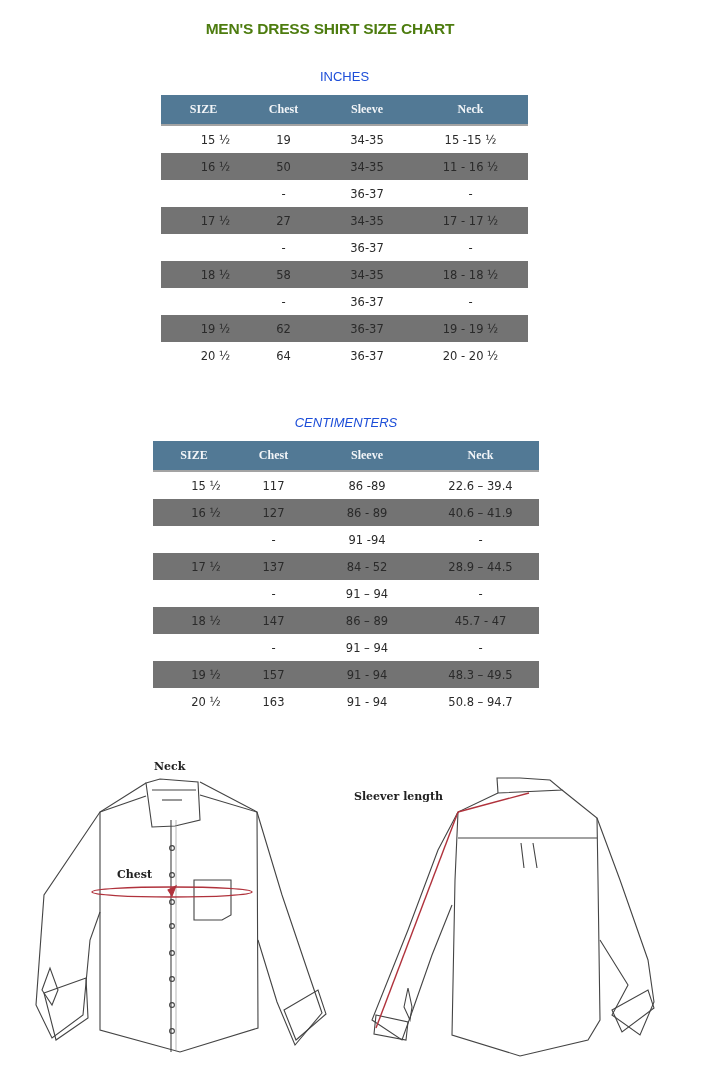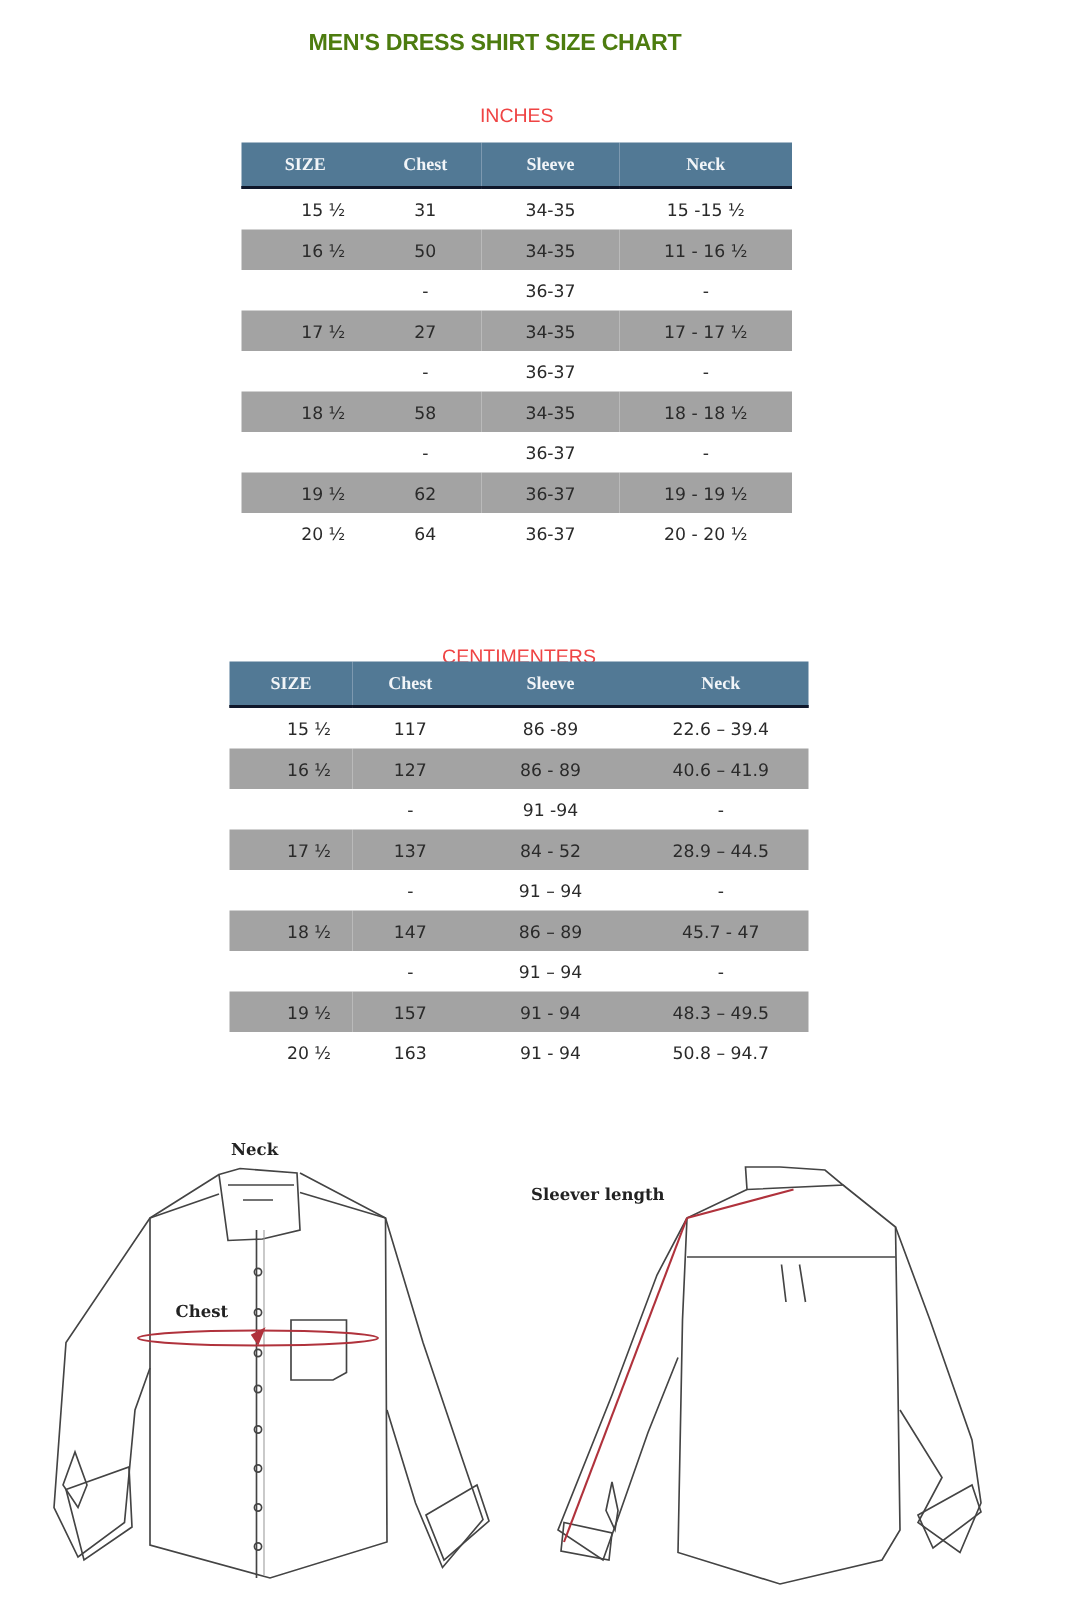--- a/index.html
+++ b/index.html
@@ -1,22 +1,22 @@
 <!DOCTYPE html>
 <html><head>
   <meta charset="utf-8">
   <style>
     html, body { margin: 0; padding: 0; background: #ffffff; }
     body { width: 711px; height: 1071px; position: relative; overflow: hidden; font-family: "DejaVu Sans", sans-serif; color: #222; }
     .title { position: absolute; left: 0; width: 660px; top: 20px; text-align: center; font-family: "Liberation Sans", sans-serif; font-weight: bold; font-size: 15.5px; letter-spacing: -0.2px; color: #4d7c0f; }
-    .section-label { position: absolute; text-align: center; font-family: "Liberation Sans", sans-serif; font-size: 13px; color: #ef4444; }
+    .section-label { position: absolute; text-align: center; font-family: "Liberation Sans", sans-serif; font-size: 13px; color: #1d4ed8; }
     .tbl { position: absolute; border-collapse: collapse; table-layout: fixed; }
-    .tbl th { background: #527995; color: #f2f5f8; font-family: "Liberation Serif", serif; font-weight: bold; font-size: 12px; height: 29px; padding: 0; border-bottom: 2px solid #0f172a; }
+    .tbl th { background: #527995; color: #f2f5f8; font-family: "Liberation Serif", serif; font-weight: bold; font-size: 12px; height: 29px; padding: 0; border-bottom: 2px solid #a3a3a3; }
     .tbl td { font-family: "DejaVu Sans", sans-serif; font-size: 11.5px; color: #2a2a2a; height: 27px; padding: 0; text-align: center; }
-    .tbl tr.alt td { background: #a3a3a3; }
+    .tbl tr.alt td { background: #737373; }
     #tbl-in { left: 161px; top: 95px; width: 367px; }
     #tbl-cm { left: 153px; top: 441px; width: 386px; }
     .col-size { text-align: left; padding-left: 24px !important; }
     .diagram { position: absolute; left: 0; top: 740px; width: 711px; height: 331px; }
     .diagram text { font-family: "DejaVu Serif", serif; font-weight: bold; font-size: 11px; fill: #222; }
   </style>
 </head>
 <body>
 
 <div class="title">MEN'S DRESS SHIRT SIZE CHART</div>
@@ -34,21 +34,21 @@
     <tr>
       <th>SIZE</th>
       <th>Chest</th>
       <th>Sleeve</th>
       <th>Neck</th>
     </tr>
   </thead>
   <tbody>
     <tr>
         <td class="col-size">15 ½</td>
-        <td>31</td>
+        <td>19</td>
         <td>34-35</td>
         <td>15 -15 ½</td>
       </tr>
     <tr class="alt">
         <td class="col-size">16 ½</td>
         <td>50</td>
         <td>34-35</td>
         <td>11 - 16 ½</td>
       </tr>
     <tr>
@@ -89,21 +89,21 @@
       </tr>
     <tr>
         <td class="col-size">20 ½</td>
         <td>64</td>
         <td>36-37</td>
         <td>20 - 20 ½</td>
       </tr>
   </tbody>
 </table>
 
-<div class="section-label" style="left:153px;width:386px;top:430px;">CENTIMENTERS</div>
+<div class="section-label" style="left:153px;width:386px;top:415px;font-style:italic;">CENTIMENTERS</div>
 
 <table class="tbl" id="tbl-cm">
   <colgroup>
       <col style="width:82px">
       <col style="width:77px">
       <col style="width:110px">
       <col style="width:117px">
     </colgroup>
   <thead>
     <tr>

